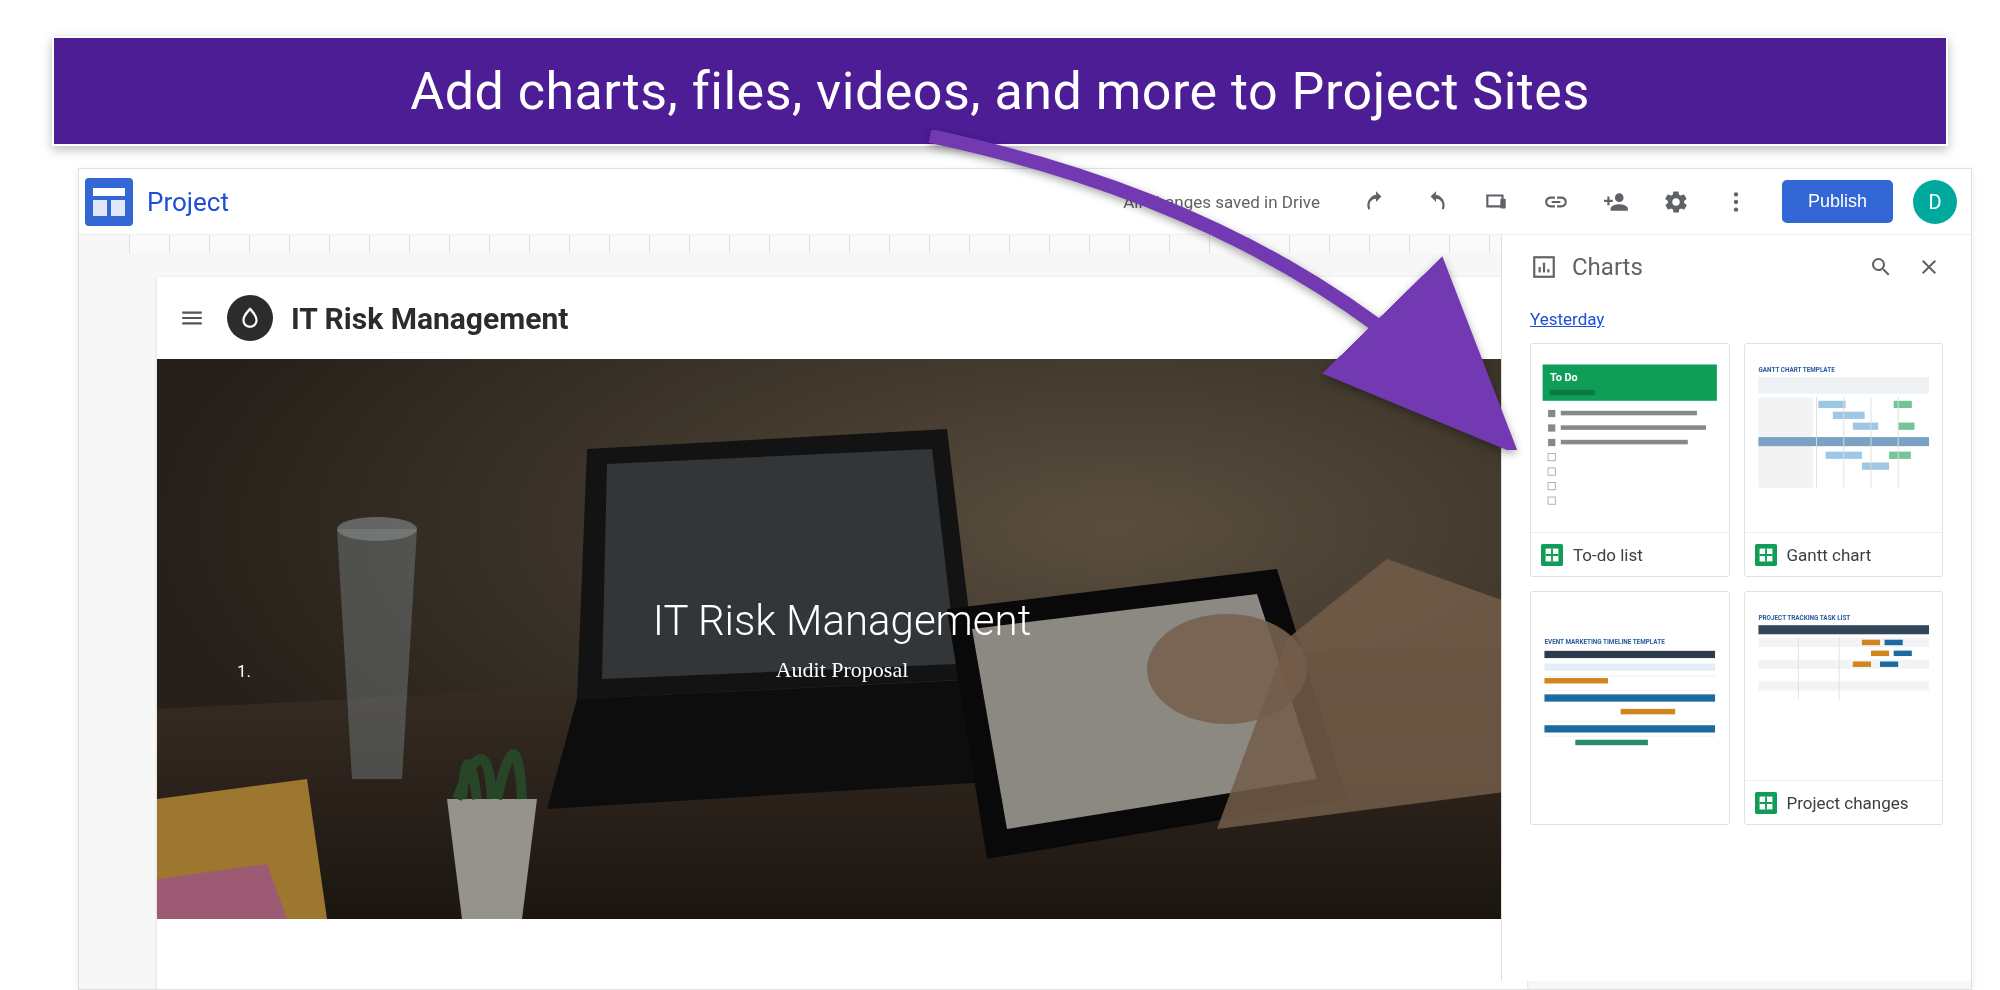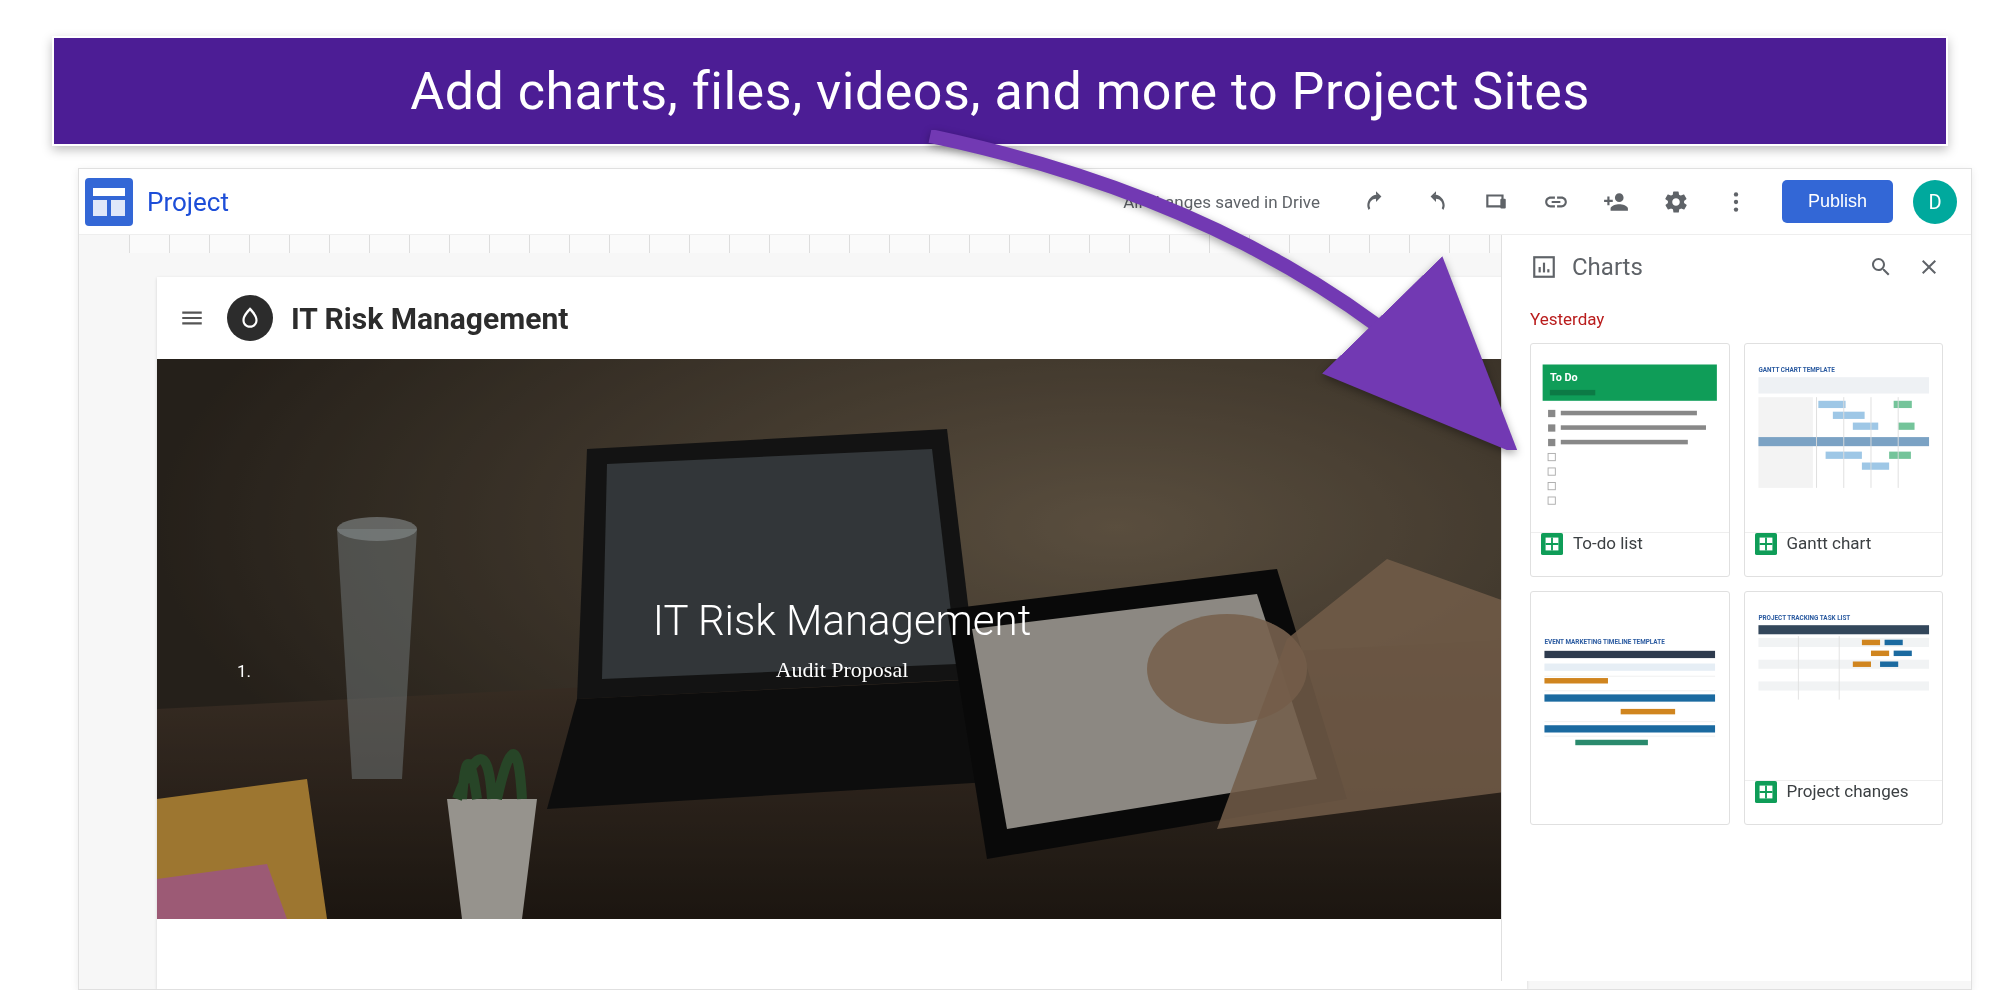--- a/index.html
+++ b/index.html
@@ -187,21 +187,21 @@
   .panel-head .spacer { flex: 1; }
   .panel-head .pi {
     width: 36px; height: 36px;
     display:flex; align-items:center; justify-content:center;
     color:#5f6368; margin-left: 12px; cursor:pointer;
   }
   .panel-row {
     display:flex; align-items:center; height: 46px;
     color:#5f6368; font-size:18px;
   }
-  .section-label { font-size: 17px; color:#b91c1c; margin: 10px 4px 10px; }
+  .section-label { font-size: 17px; color:#1d4ed8; margin: 10px 4px 10px; text-decoration: underline; }
   .grid {
     display: grid;
     grid-template-columns: 1fr 1fr;
     gap: 14px;
     padding: 4px;
   }
   .thumb {
     border: 1px solid #e0e0e0;
     border-radius: 3px;
     background:#fff;
@@ -209,21 +209,21 @@
     display:flex; flex-direction:column;
     cursor:pointer;
   }
   .thumb .preview {
     flex:1; padding: 8px;
     display:flex; align-items:stretch; justify-content:stretch;
   }
   .thumb .preview svg { width:100%; height:100%; }
   .thumb .cap {
     height: 44px;
-    display:flex; 
+    display:flex; align-items:center;
     padding: 0 10px;
     border-top: 1px solid #eee;
   }
   .sheets-ico {
     width:22px; height:22px; margin-right:10px;
     display:flex; align-items:center; justify-content:center;
   }
   .cap-text { font-size:17px; color:#3c4043; white-space:nowrap; overflow:hidden; text-overflow:ellipsis; }
 
   

